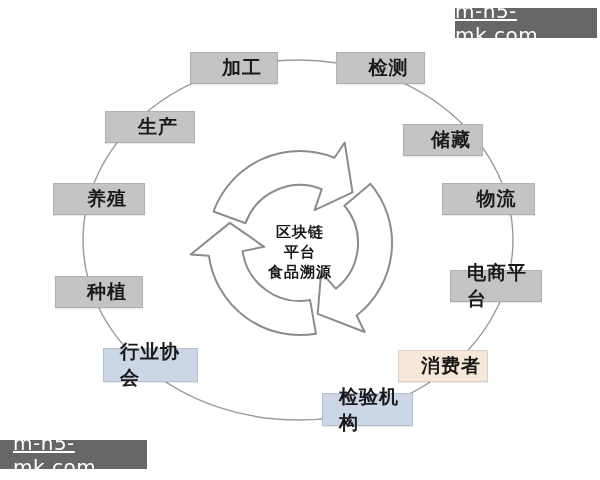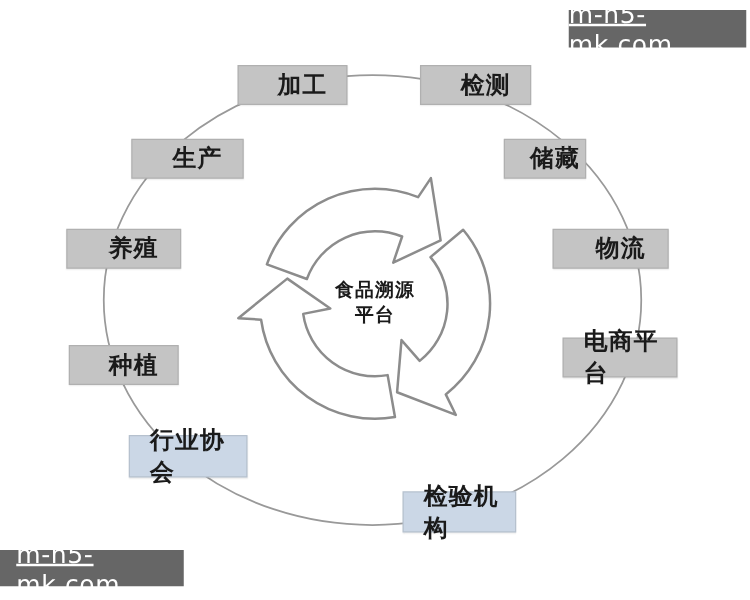--- a/index.html
+++ b/index.html
@@ -47,32 +47,34 @@
       <path d="M 23.5 78.5 A 92 92 0 0 1 144.5 24.7 L 154.7 9.5 L 162.5 59.3 L 124.6 77.1 L 131.7 56.2 A 58 58 0 0 0 55.5 90.2 Z"></path>
       <path transform="rotate(120 110 110)" d="M 23.5 78.5 A 92 92 0 0 1 144.5 24.7 L 154.7 9.5 L 162.5 59.3 L 124.6 77.1 L 131.7 56.2 A 58 58 0 0 0 55.5 90.2 Z"></path>
       <path transform="rotate(240 110 110)" d="M 23.5 78.5 A 92 92 0 0 1 144.5 24.7 L 154.7 9.5 L 162.5 59.3 L 124.6 77.1 L 131.7 56.2 A 58 58 0 0 0 55.5 90.2 Z"></path>
     </g>
   </svg>
 
   <div id="nodes" class="layer">
       <div class="node gray" style="left: 190px; top: 52px; width: 88px; height: 32px;">加工</div>
       <div class="node gray" style="left: 322px; top: 52px; width: 89px; height: 32px; margin-left: 14px;">检测</div>
       <div class="node gray" style="left: 105px; top: 111px; width: 90px; height: 32px;">生产</div>
-      <div class="node gray" style="left: 403px; top: 111px; width: 66px; height: 32px; text-align: right;">储藏</div>
+      <div class="node gray" style="left: 403px; top: 124px; width: 80px; height: 32px; text-align: right;">储藏</div>
       <div class="node gray" style="left: 53px; top: 183px; width: 92px; height: 32px;">养殖</div>
       <div class="node gray" style="left: 442px; top: 183px; width: 93px; height: 32px;">物流</div>
       <div class="node gray" style="left: 55px; top: 276px; width: 88px; height: 32px;">种植</div>
       <div class="node gray" style="left: 450px; top: 270px; width: 92px; height: 32px;">电商平台</div>
       <div class="node blue" style="left: 103px; top: 348px; width: 95px; height: 34px;">行业协会</div>
+      <div class="node peach" style="left: 398px; top: 350px; width: 90px; height: 32px;">消费者</div>
       <div class="node blue" style="left: 322px; top: 393px; width: 91px; height: 33px;">检验机构</div>
     </div>
 
   <div id="center-label" class="center-label">
+      <div>区块链</div>
+      <div>平台</div>
       <div>食品溯源</div>
-      <div>平台</div>
     </div>
 
   <div class="wm wm-tr">
     <span>m-h5-mk.com</span>
   </div>
   <div class="wm wm-bl">
     <span>m-h5-mk.com</span>
   </div>
 
 </div>

